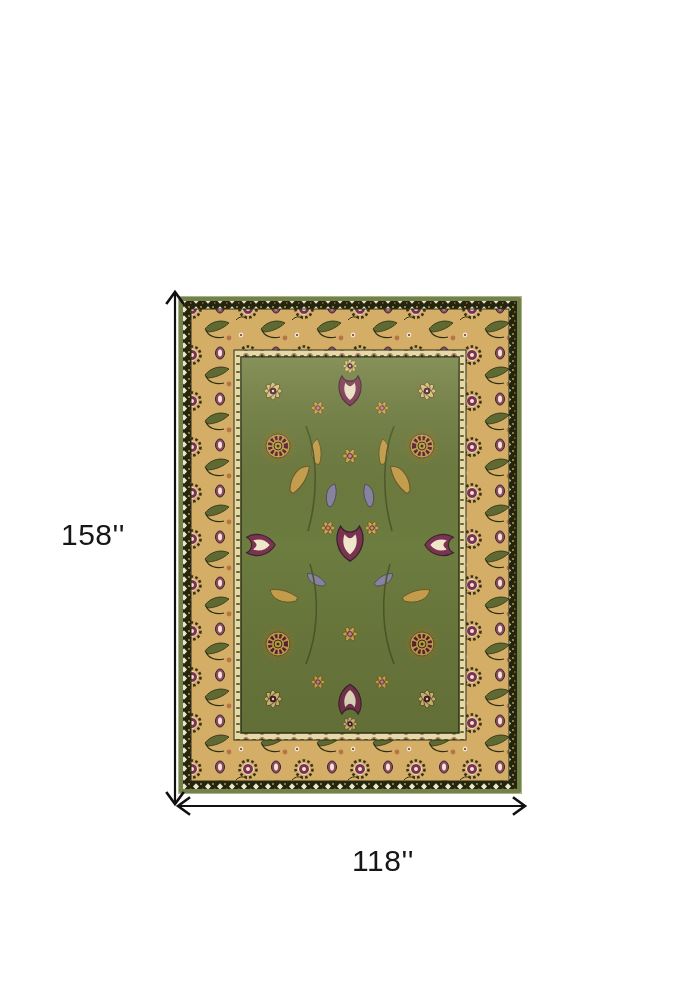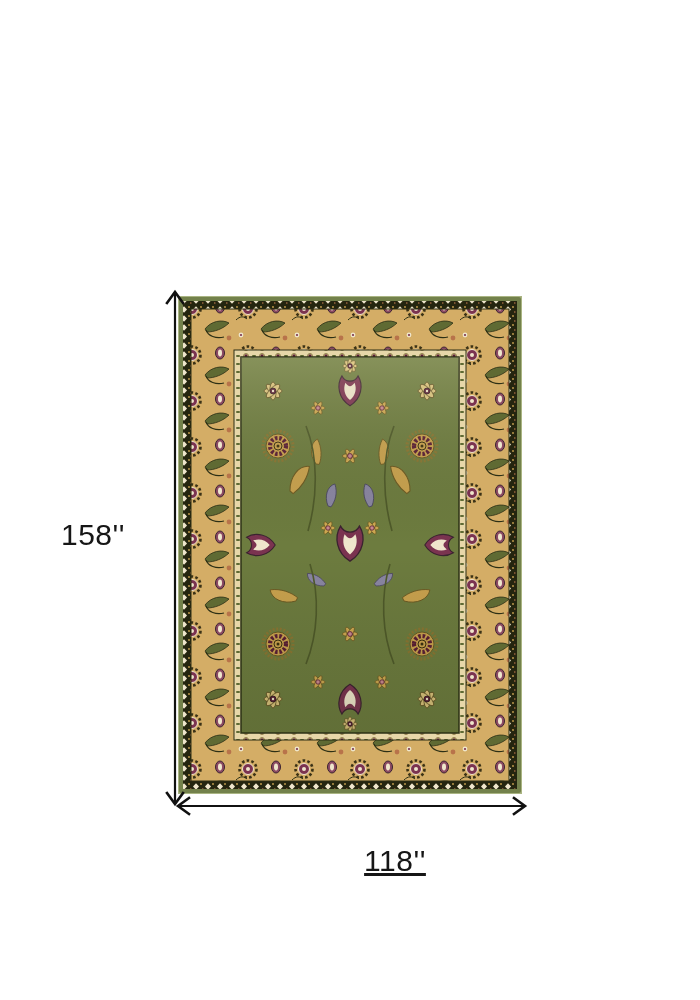--- a/index.html
+++ b/index.html
@@ -11,21 +11,21 @@
   .rug-wrap svg{display:block;}
   .dim-v{position:absolute;left:160px;top:238px;width:32px;height:528px;}
   .dim-h{position:absolute;left:170px;top:745px;width:364px;height:30px;}
   .dim-line{stroke:var(--arrow_color,#111);stroke-width:2.2;fill:none;}
   .dim-head{stroke:var(--arrow_color,#111);stroke-width:2.6;fill:none;stroke-linecap:square;}
   .dim-label{
     position:absolute;color:#161616;font-size:30px;line-height:32px;
     text-align:center;letter-spacing:0.5px;white-space:nowrap;
   }
   .label-h{left:51px;top:472px;width:84px;}
-  .label-w{left:352px;top:798px;width:86px;text-decoration:underline;}
+  .label-w{left:340px;top:798px;width:86px;}
 
   
   .c-outer{fill:var(--outer_edge_green,#73814b);}
   .c-guardbg{fill:var(--guard_dark,#24250f);}
   .c-tan{fill:var(--border_tan,#d4ad66);}
   .c-innerg{fill:var(--inner_guard_cream,#e7d7a9);}
   .c-field{fill:var(--field_green,#6d7c3f);}
   .c-gold{fill:var(--flower_gold,#c9a24e);}
   .c-plum{fill:var(--flower_plum,#5a1f35);}
   .c-cream{fill:var(--accent_cream,#efe6cc);}

